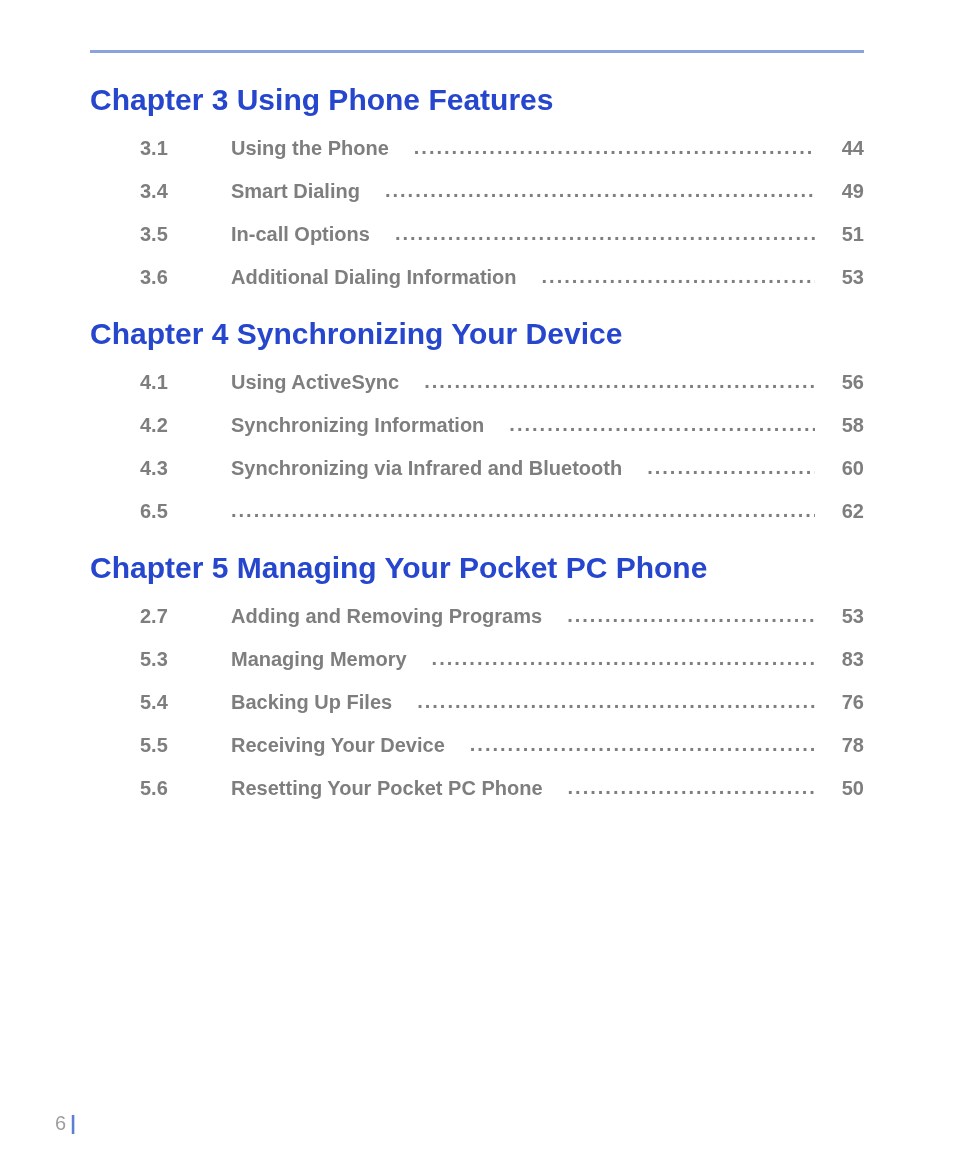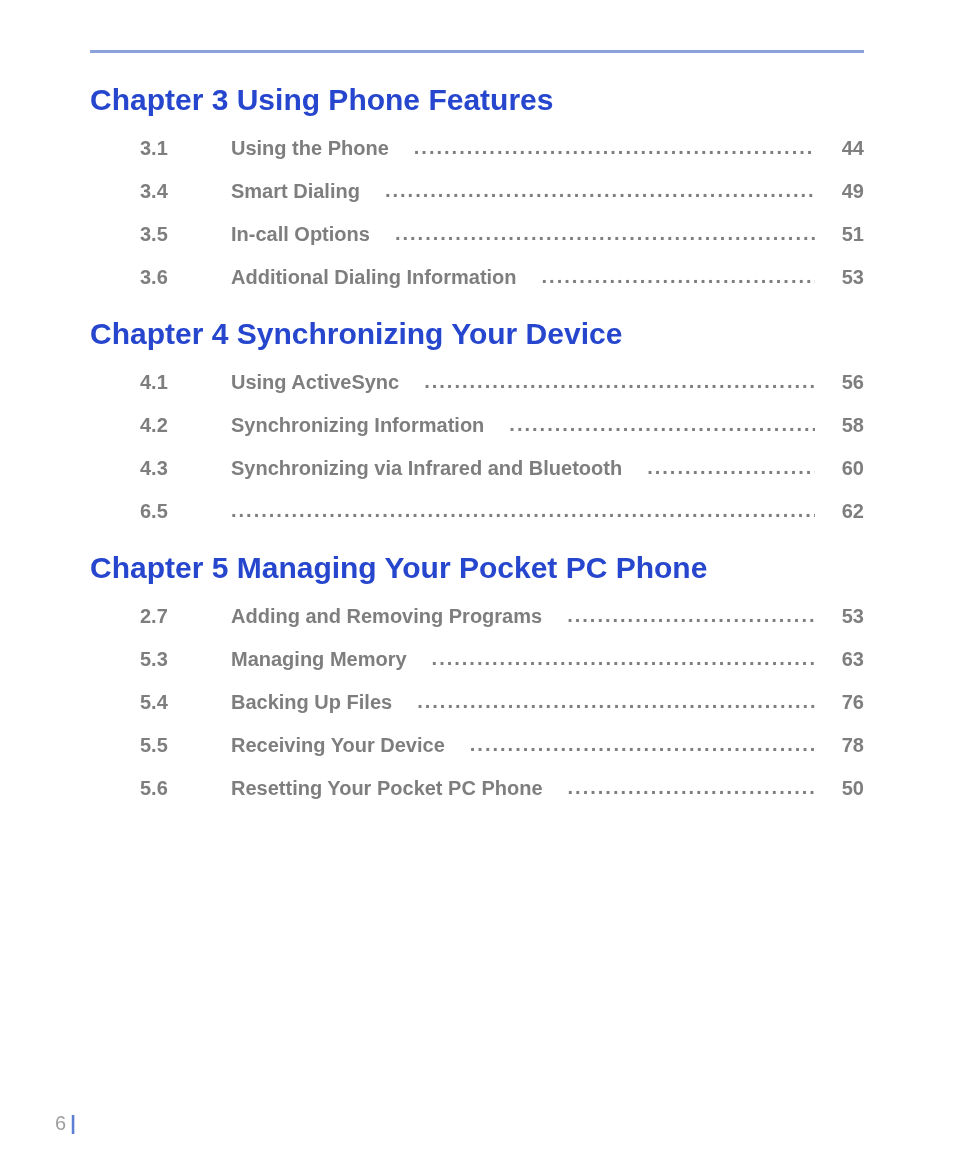--- a/index.html
+++ b/index.html
@@ -150,21 +150,21 @@
     <div class="toc-row">
       <span class="toc-num">2.7</span>
       <span class="toc-label">Adding and Removing Programs</span>
       <span class="toc-dots"></span>
       <span class="toc-page">53</span>
     </div>
     <div class="toc-row">
       <span class="toc-num">5.3</span>
       <span class="toc-label">Managing Memory</span>
       <span class="toc-dots"></span>
-      <span class="toc-page">63</span>
+      <span class="toc-page">83</span>
     </div>
     <div class="toc-row">
       <span class="toc-num">5.4</span>
       <span class="toc-label">Backing Up Files</span>
       <span class="toc-dots"></span>
       <span class="toc-page">76</span>
     </div>
     <div class="toc-row">
       <span class="toc-num">5.5</span>
       <span class="toc-label">Receiving Your Device</span>

